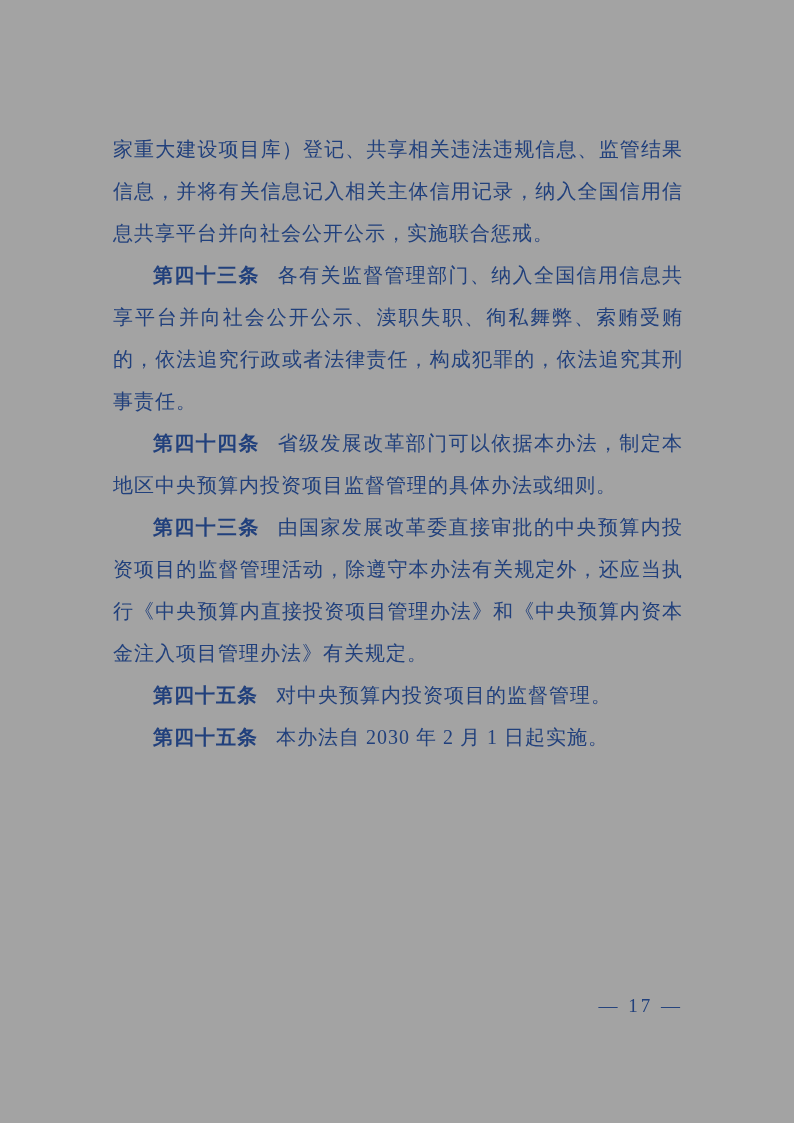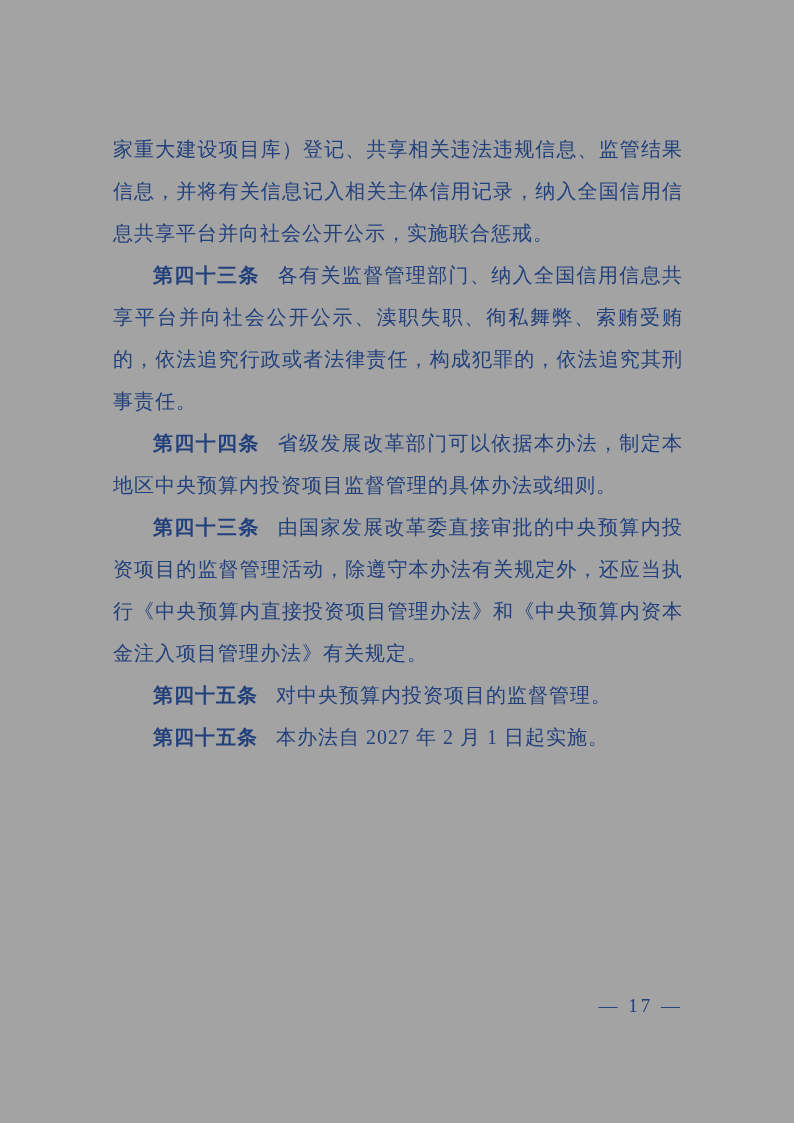--- a/index.html
+++ b/index.html
@@ -80,20 +80,20 @@
     <p class="para"><span class="term">第四十三条</span><span>各有关监督管理部门、纳入全国信用信息共享平台并向社会公开公示、渎职失职、徇私舞弊、索贿受贿的，依法追究行政或者法律责任，构成犯罪的，依法追究其刑事责任。</span></p>
 
 
     <p class="para"><span class="term">第四十四条</span><span>省级发展改革部门可以依据本办法，制定本地区中央预算内投资项目监督管理的具体办法或细则。</span></p>
 
     <p class="para"><span class="term">第四十三条</span><span>由国家发展改革委直接审批的中央预算内投资项目的监督管理活动，除遵守本办法有关规定外，还应当执行《中央预算内直接投资项目管理办法》和《中央预算内资本金注入项目管理办法》有关规定。</span></p>
 
 
     <p class="para"><span class="term">第四十五条</span><span>对中央预算内投资项目的监督管理。</span></p>
 
-    <p class="para"><span class="term">第四十五条</span><span>本办法自 2027 年 2 月 1 日起实施。</span></p>
+    <p class="para"><span class="term">第四十五条</span><span>本办法自 2030 年 2 月 1 日起实施。</span></p>
 
   </div>
 
   <div class="footer">
     <span>— 17 —</span>
   </div>
 </div>
 
 </body></html>

